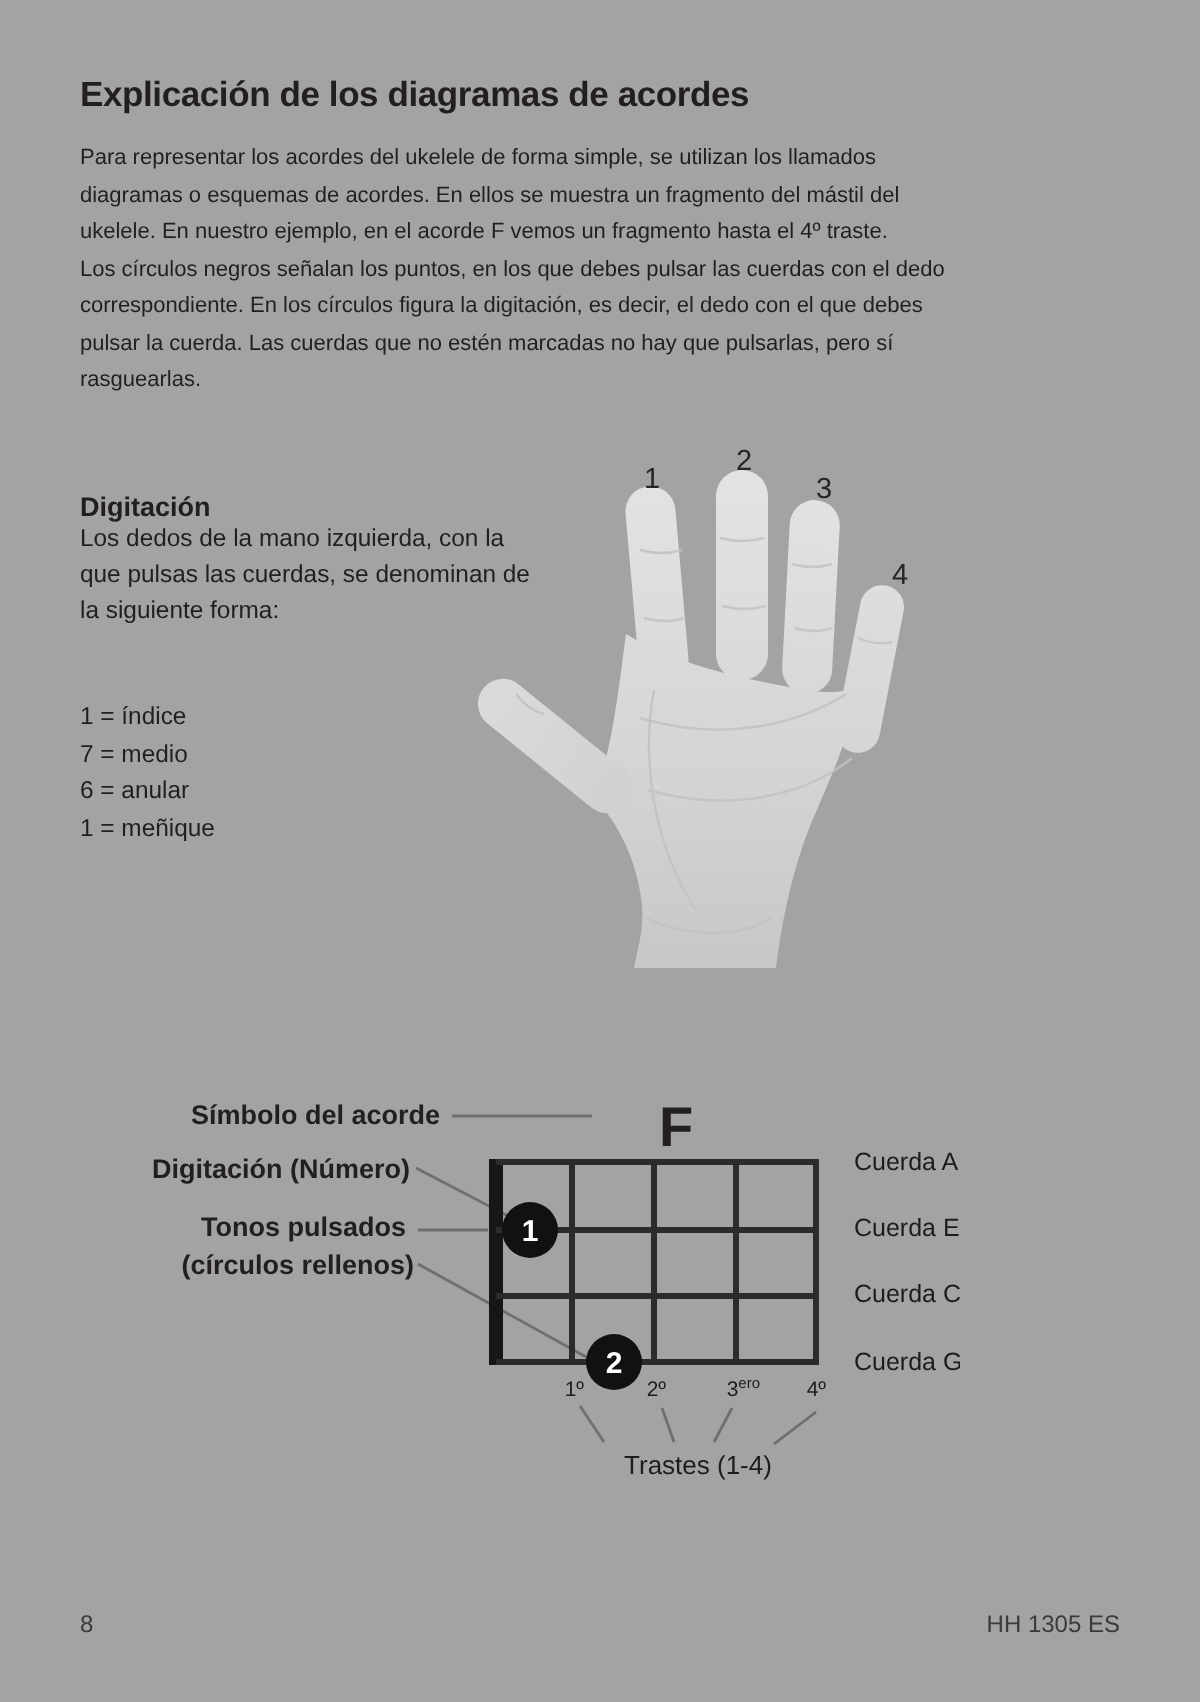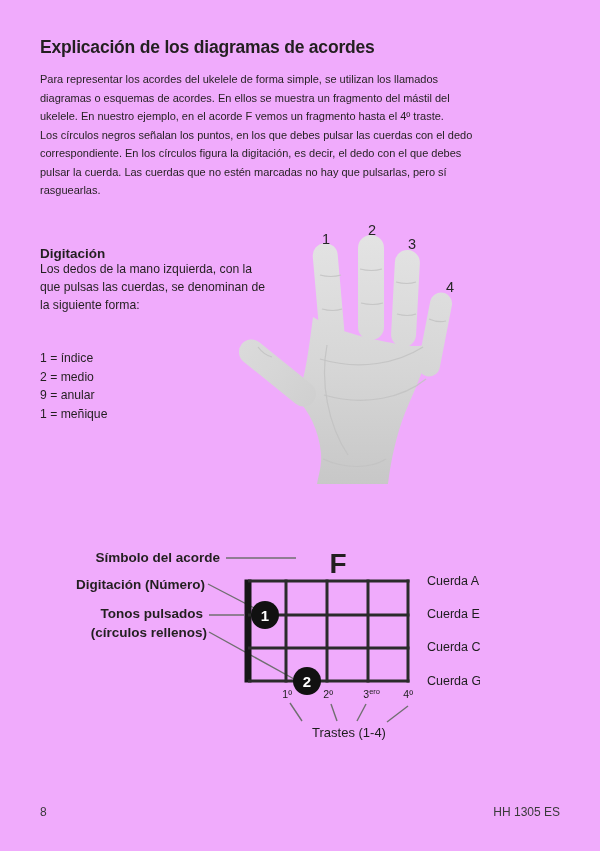--- a/index.html
+++ b/index.html
@@ -1,17 +1,17 @@
 <!DOCTYPE html>
 <html><head>
 <meta charset="utf-8">
 <style>
   html,body{margin:0;padding:0;background:#ffffff;}
   .page{
-    position:relative;width:600px;height:851px;background:#f0abfc;
+    position:relative;width:600px;height:851px;background:#a3a3a3;
     font-family:"Liberation Sans",sans-serif;color:#231f20;overflow:hidden;
   }
   .page-title{
     position:absolute;left:40px;top:37px;margin:0;
     font-size:17.5px;font-weight:bold;letter-spacing:-0.2px;color:#231f20;
   }
   .intro{
     position:absolute;left:40px;top:70px;width:558px;margin:0;
     font-size:11px;line-height:18.5px;white-space:pre-line;color:#231f20;
   }
@@ -60,22 +60,22 @@
 pulsar la cuerda. Las cuerdas que no estén marcadas no hay que pulsarlas, pero sí
 rasguearlas.</p>
 
   <h2 class="dig-heading">Digitación</h2>
   <p class="dig-body">Los dedos de la mano izquierda, con la
 que pulsas las cuerdas, se denominan de
 la siguiente forma:</p>
 
   <div class="finger-list">
     <div>1 = índice</div>
-    <div>2 = medio</div>
-    <div>9 = anular</div>
+    <div>7 = medio</div>
+    <div>6 = anular</div>
     <div>1 = meñique</div>
   </div>
 
   <figure class="hand-figure">
     <svg viewBox="0 0 280 290" width="280" height="290">
       <defs>
         <linearGradient id="handg" gradientUnits="userSpaceOnUse" x1="0" y1="30" x2="0" y2="290">
           <stop offset="0" stop-color="#e4e4e4"></stop>
           <stop offset="0.55" stop-color="#d6d6d6"></stop>
           <stop offset="1" stop-color="#c7c7c7"></stop>

